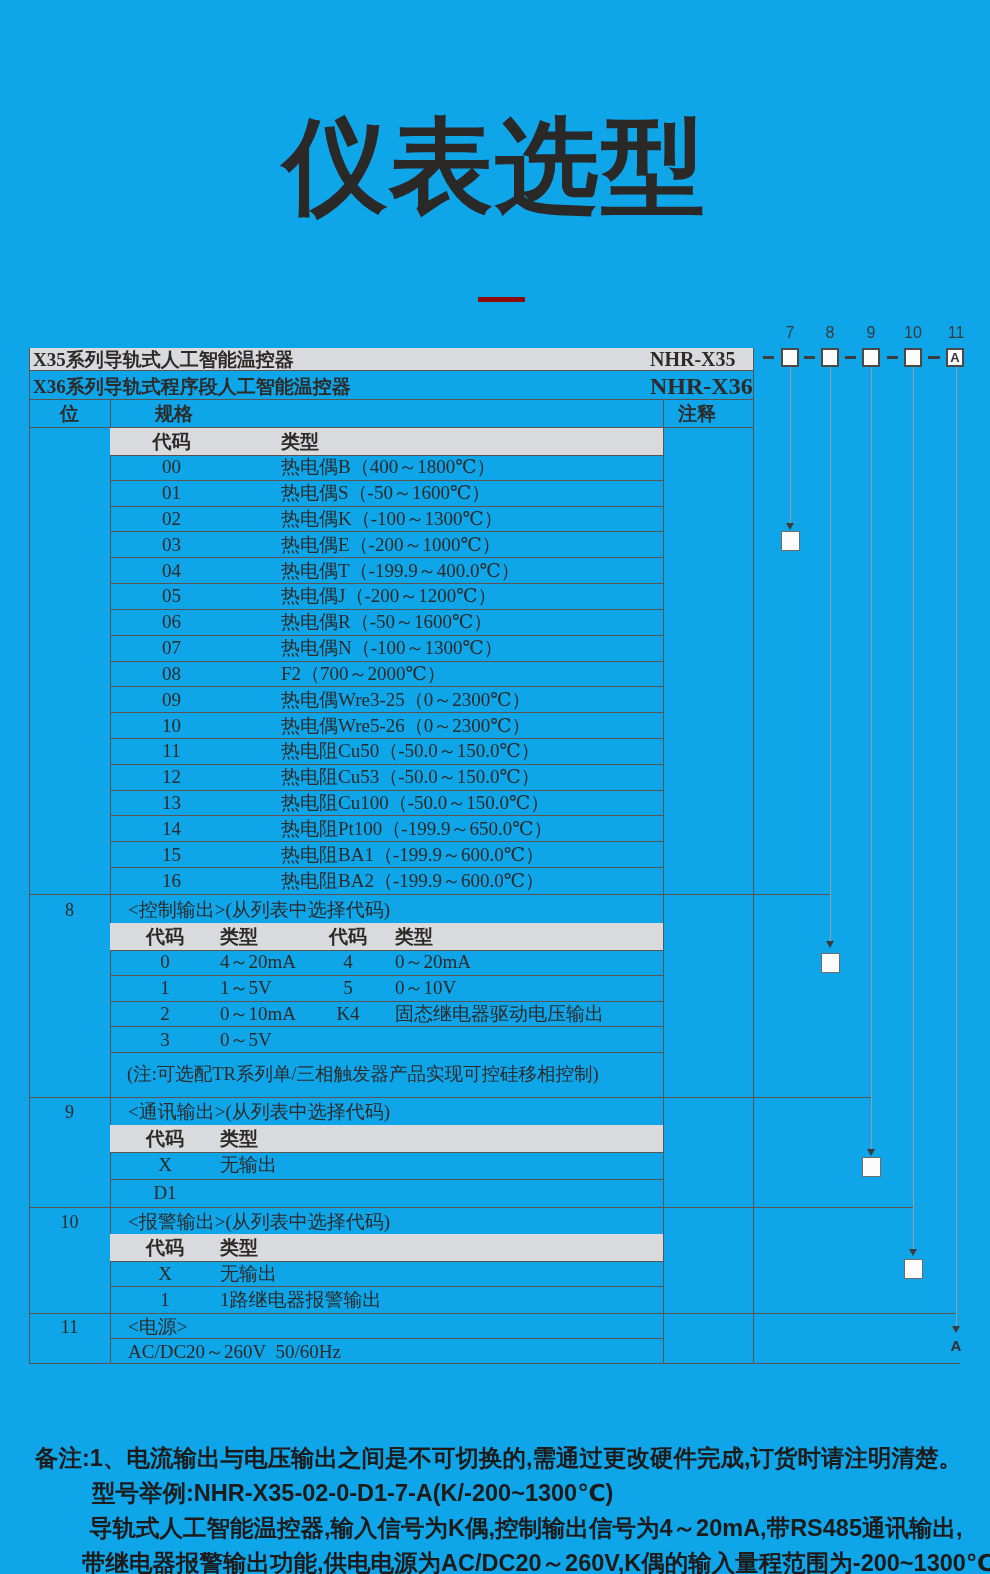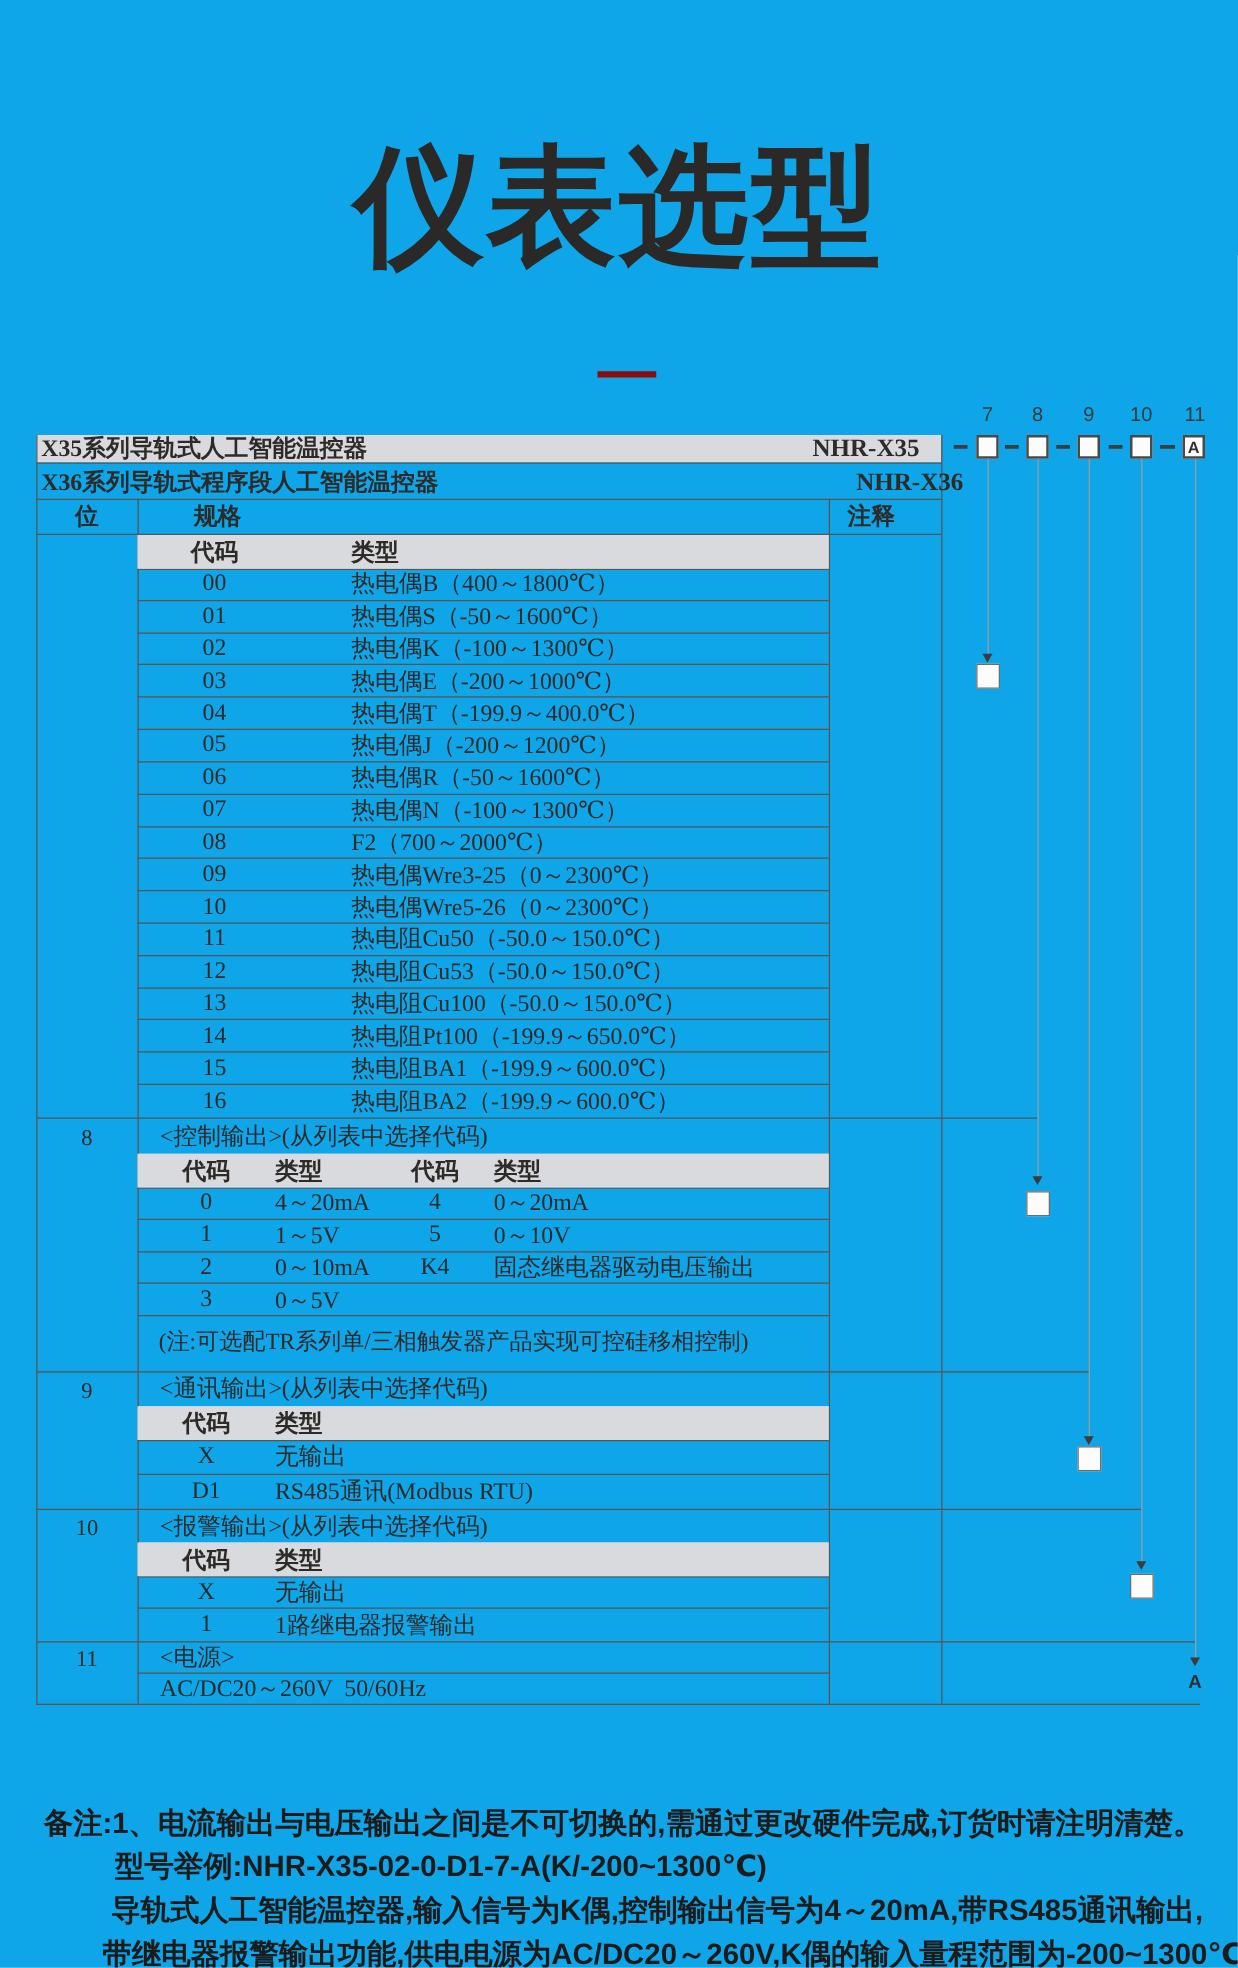--- a/index.html
+++ b/index.html
@@ -93,21 +93,21 @@
 
     <div class="hl" style="left:110px;top:455px;width:553px;"></div>
     <div class="hl" style="left:110px;top:950px;width:553px;"></div>
     <div class="hl" style="left:110px;top:1152px;width:553px;"></div>
     <div class="hl" style="left:110px;top:1261px;width:553px;"></div>
     <div class="hl" style="left:110px;top:1338px;width:553px;"></div>
 
     <div class="t tb" style="left:33px;top:349px;">X35系列导轨式人工智能温控器</div>
     <div class="t tb" style="left:650px;top:348px;font-size:20px;">NHR-X35</div>
     <div class="t tb" style="left:33px;top:376px;">X36系列导轨式程序段人工智能温控器</div>
-    <div class="t tb" style="left:685px;top:375px;font-size:20px;">NHR-X36</div>
+    <div class="t tb" style="left:650px;top:375px;font-size:24px;">NHR-X36</div>
 
     <div class="t tb ctr" style="left:29px;top:403px;width:81px;">位</div>
     <div class="t tb" style="left:155px;top:403px;">规格</div>
     <div class="t tb ctr" style="left:652px;top:403px;width:90px;">注释</div>
 
     <div class="subhead" style="left:110px;top:428px;width:553px;height:27px;">
       <span class="c-code">代码</span>
       <span class="c-type">类型</span>
     </div>
 
@@ -247,21 +247,20 @@
     </div>
     <div class="rows trim" style="left:110px;top:1152px;width:553px;height:55px;">
 
         <div class="row s9-row">
           <span class="d1">X</span>
           <span class="d2">无输出</span>
         </div>
 
         <div class="row s9-row">
           <span class="d1">D1</span>
-          <span class="d2">RS485通讯(Modbus RTU)</span>
         </div>
       </div>
 
     <div class="t ctr" style="left:29px;top:1211px;width:81px;font-size:18px;">10</div>
     <div class="t" style="left:128px;top:1211px;">&lt;报警输出&gt;(从列表中选择代码)</div>
     <div class="subhead" style="left:110px;top:1234px;width:553px;height:27px;">
       <span class="d1">代码</span>
       <span class="d2">类型</span>
     </div>
     <div class="rows trim" style="left:110px;top:1261px;width:553px;height:52px;">

